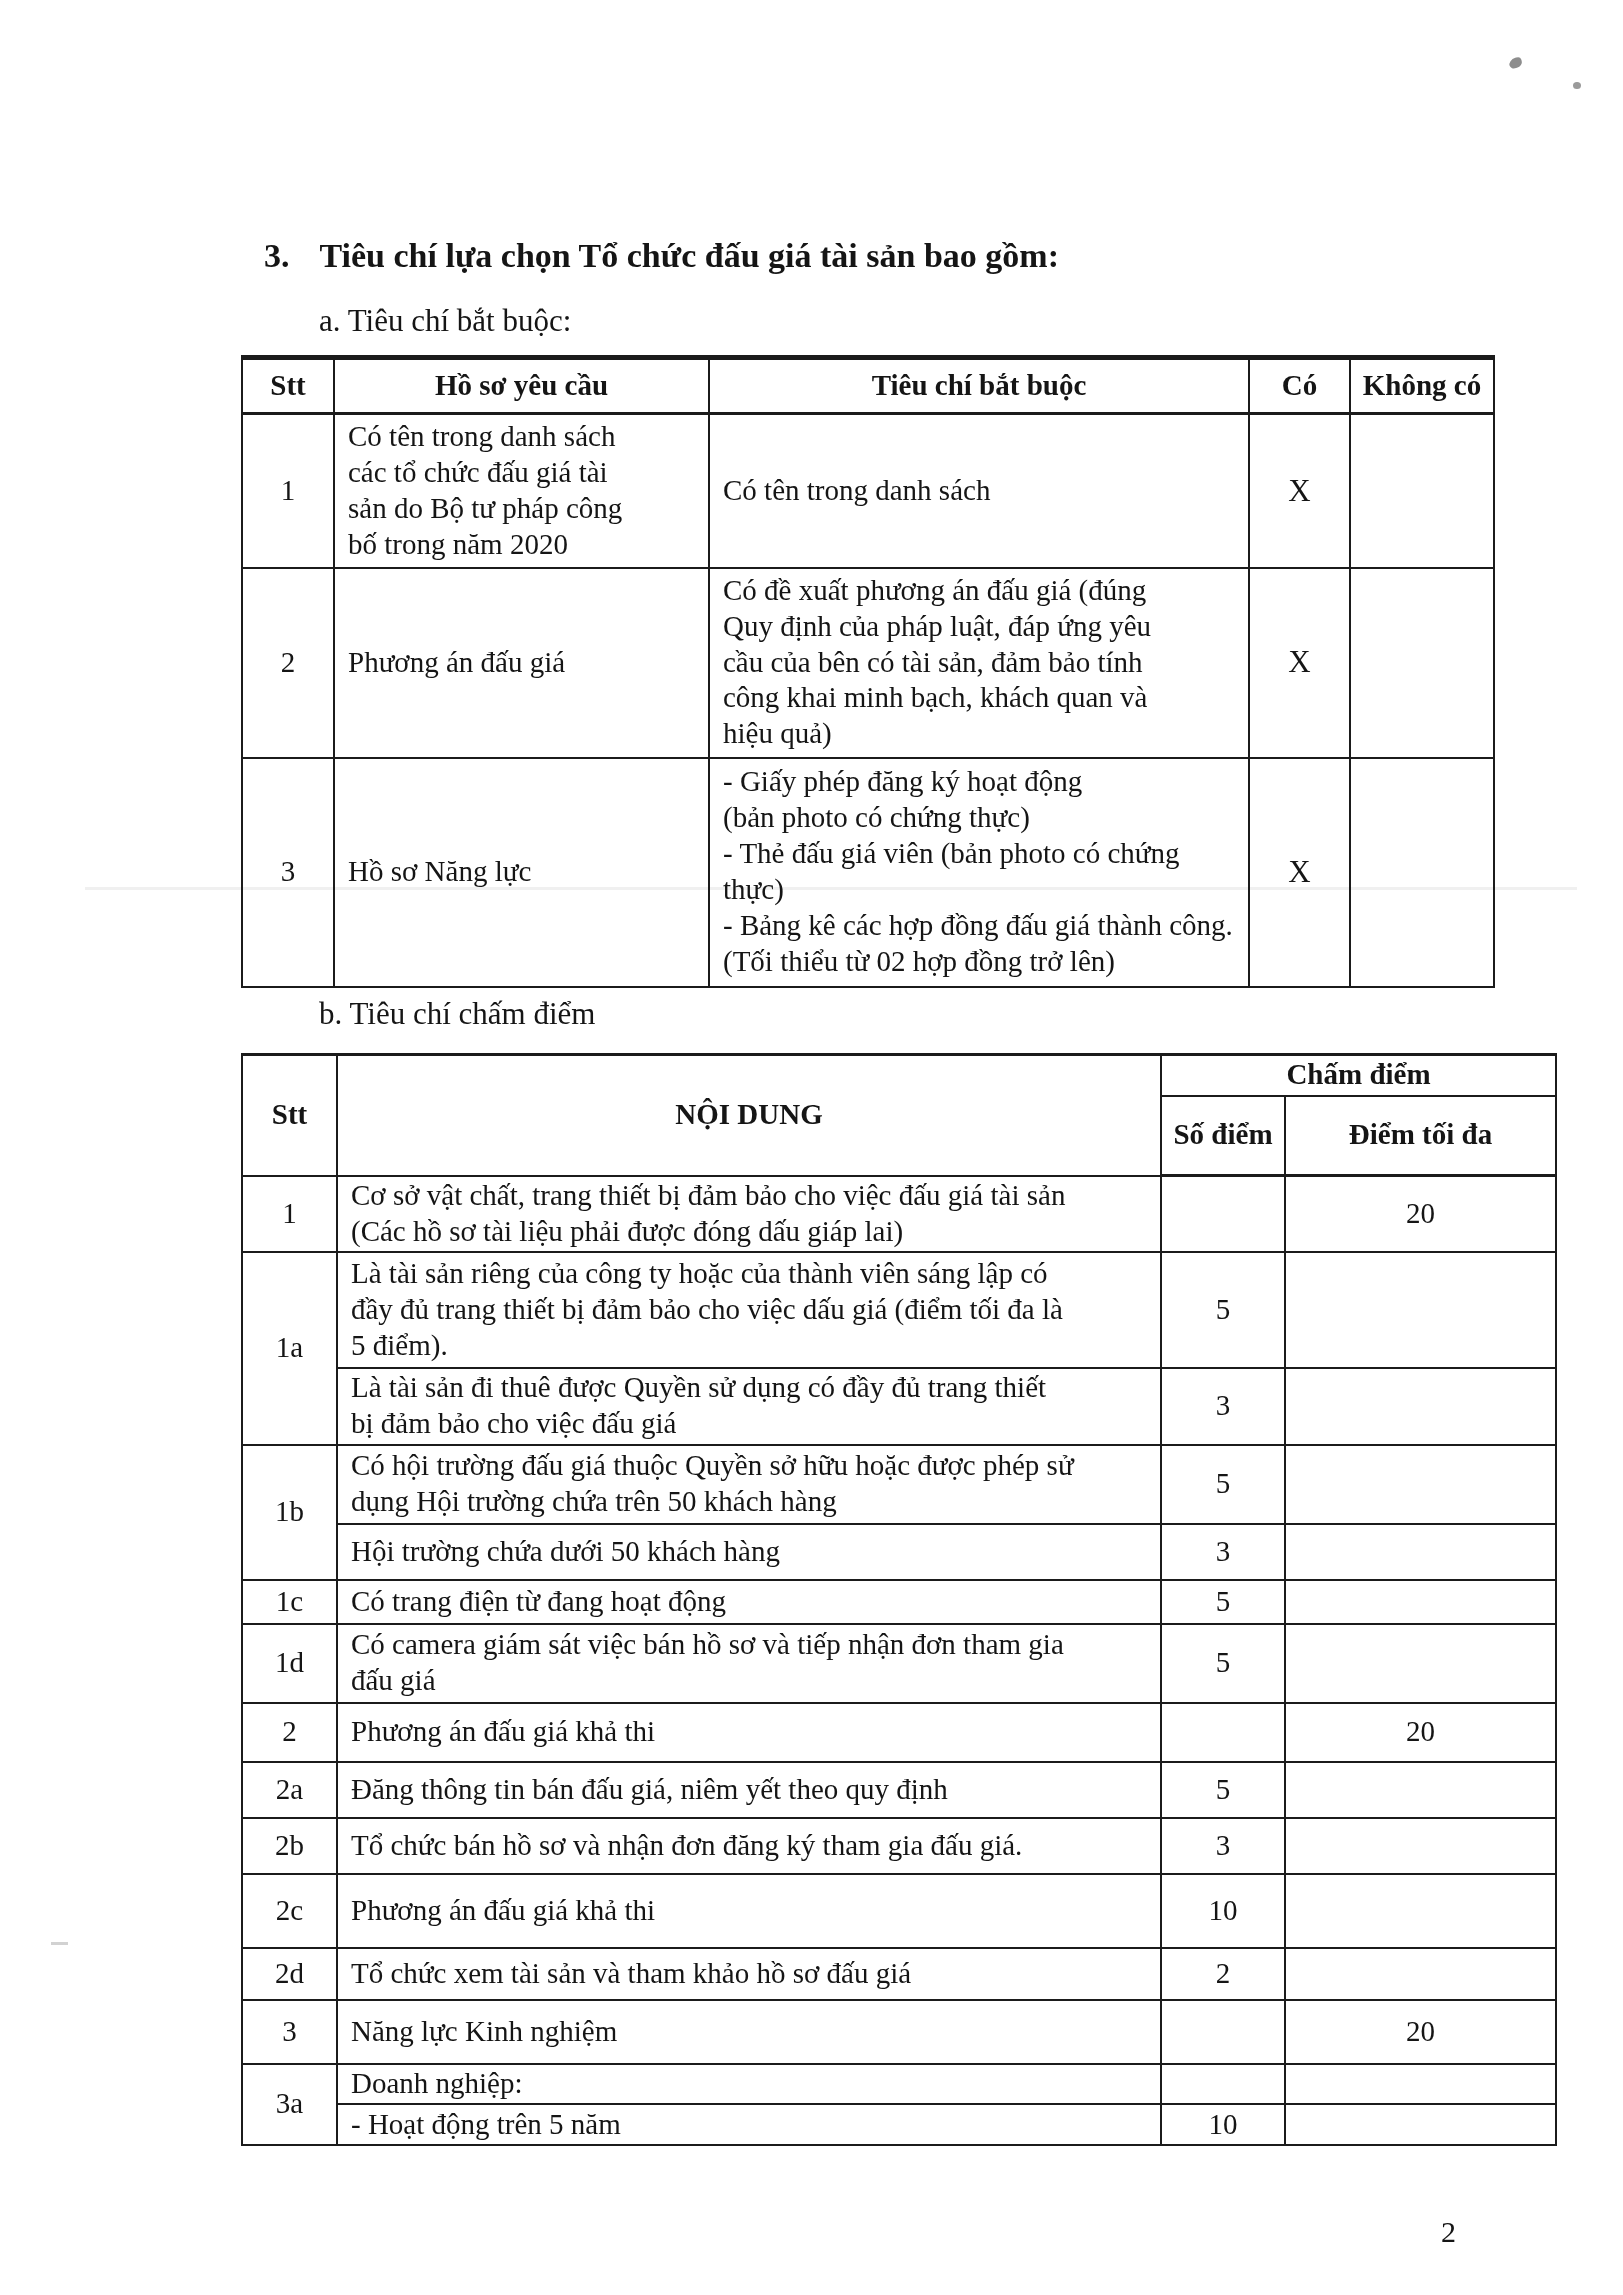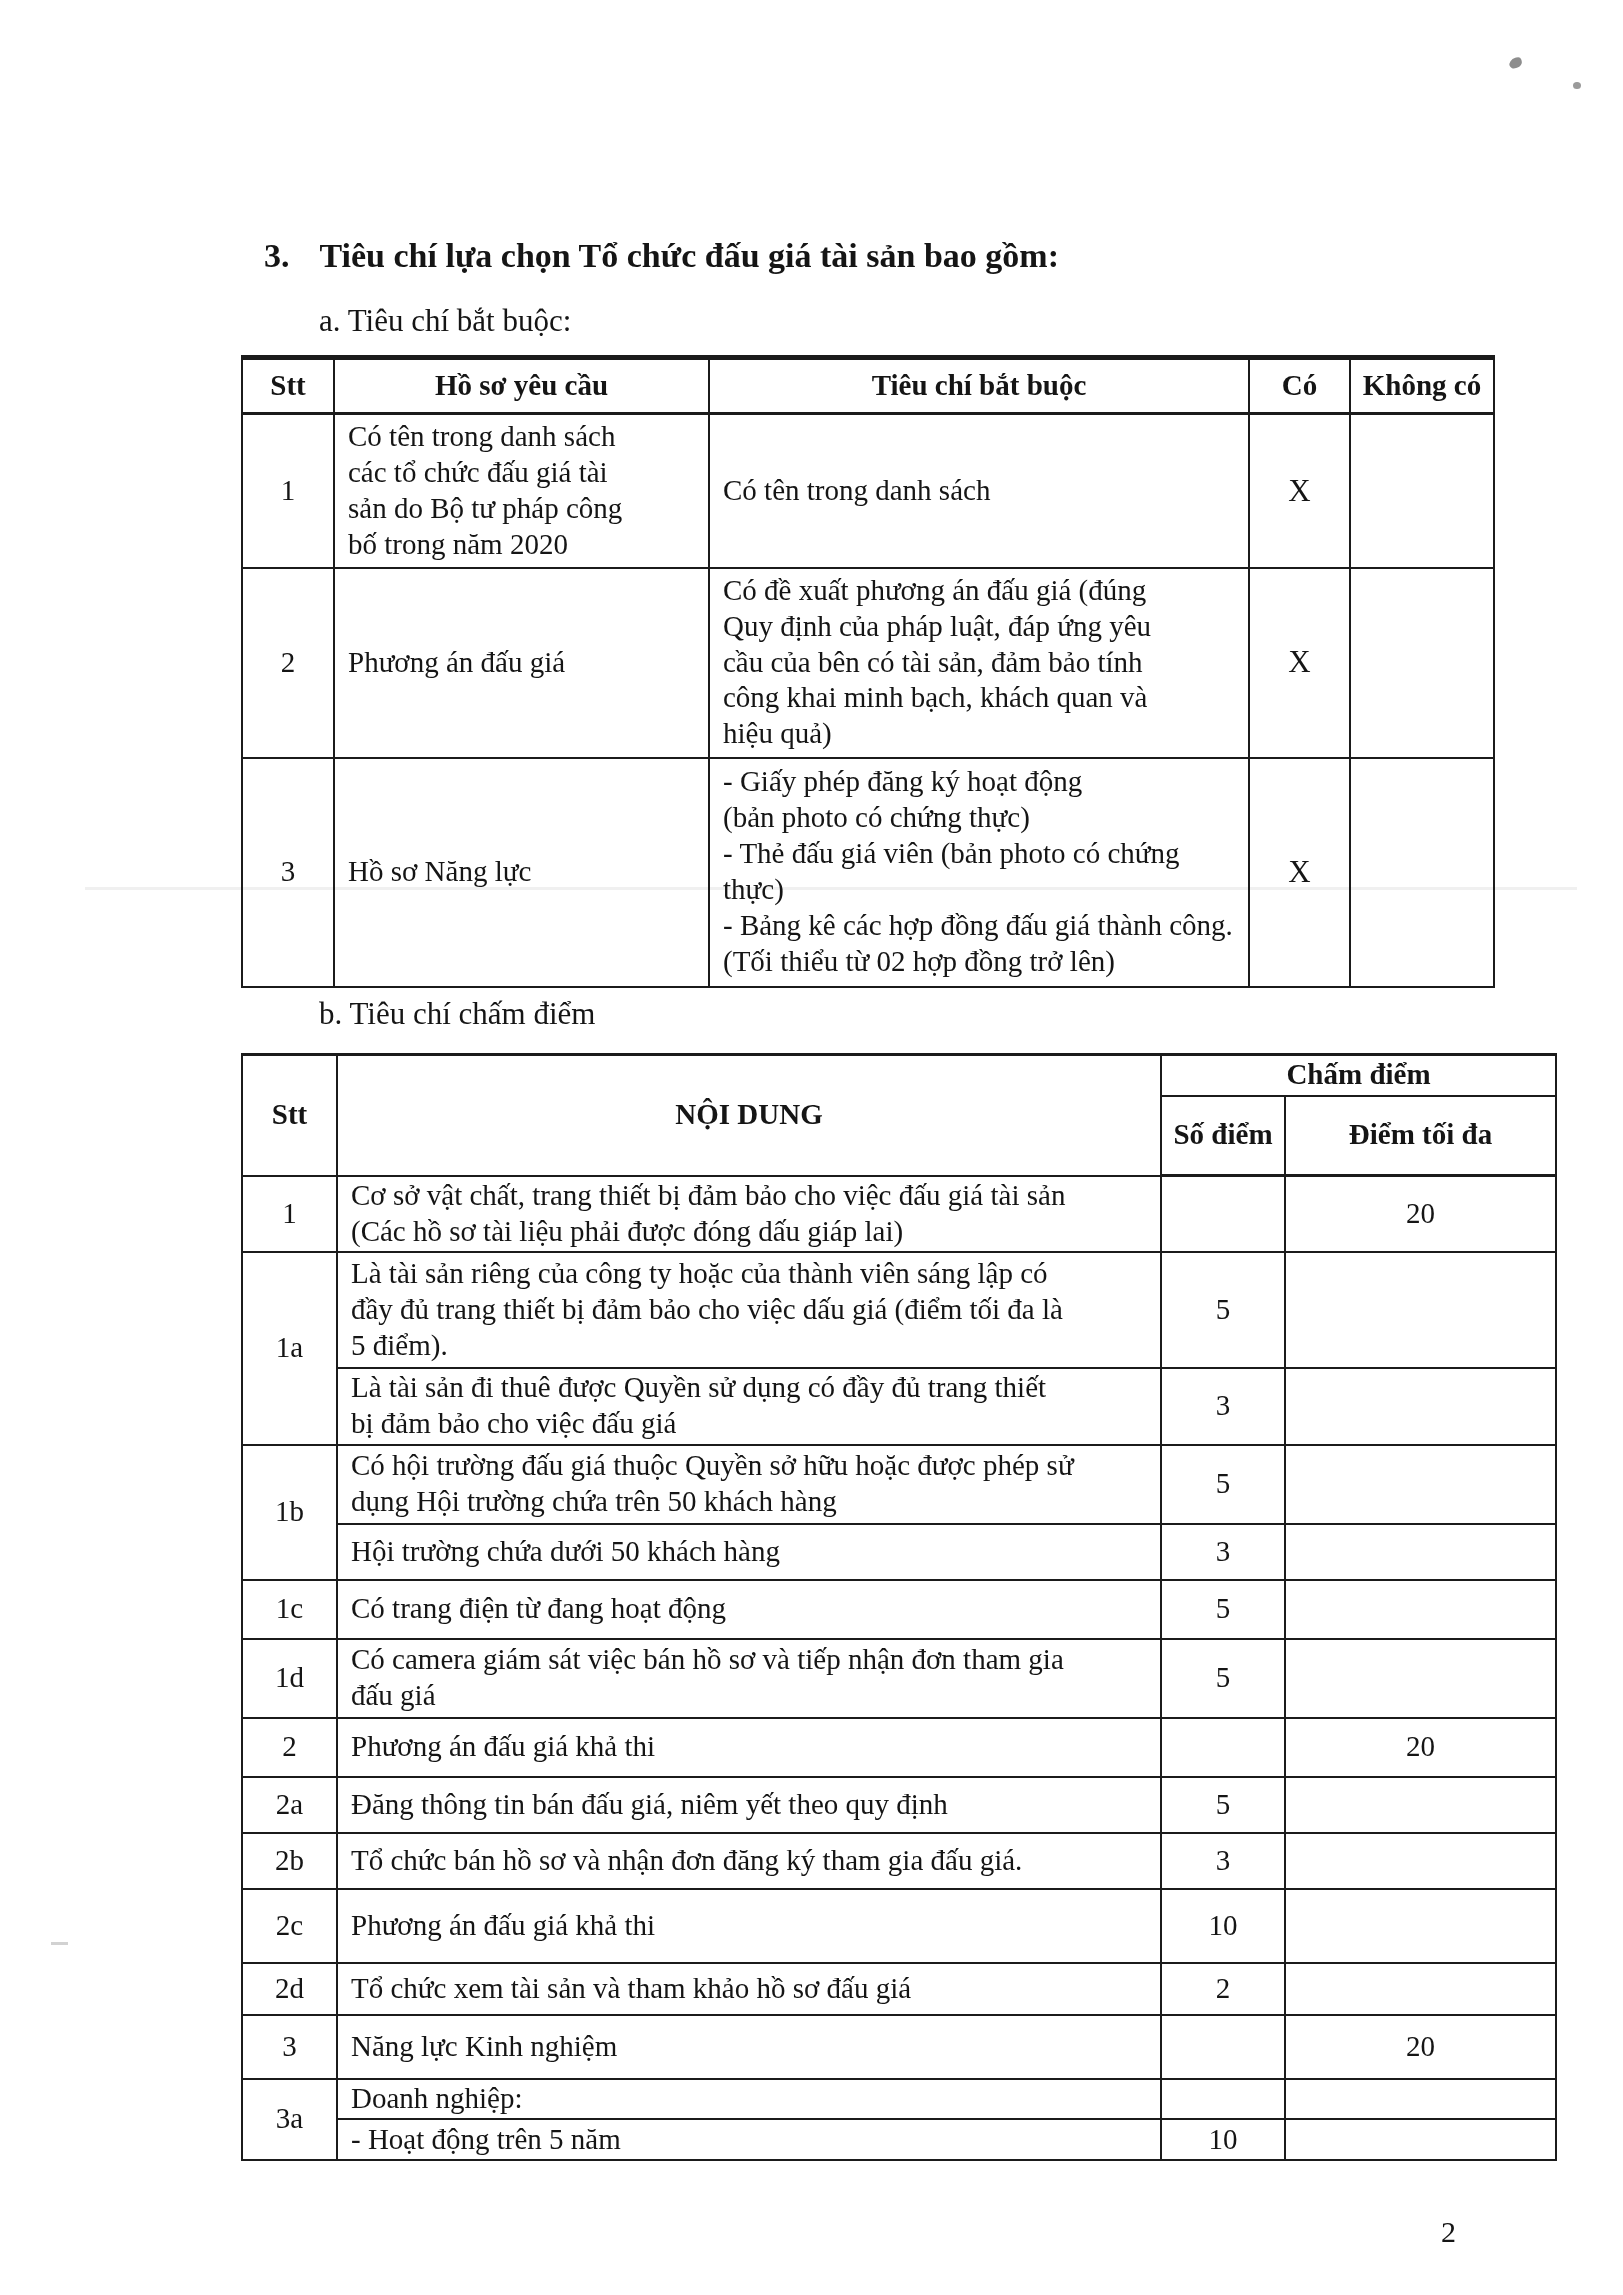--- a/index.html
+++ b/index.html
@@ -156,21 +156,21 @@
 dụng Hội trường chứa trên 50 khách hàng</td>
         <td class="c">5</td>
         <td class="c"></td>
       </tr>
       <tr style="height:56px">
         <td class="pre">Hội trường chứa dưới 50 khách hàng</td>
         <td class="c">3</td>
         <td class="c"></td>
       </tr>
 
-      <tr style="height:59px">
+      <tr style="height:44px">
         <td class="c">1c</td>
         <td class="pre">Có trang điện từ đang hoạt động</td>
         <td class="c">5</td>
         <td class="c"></td>
       </tr>
 
       <tr style="height:79px">
         <td class="c">1d</td>
         <td class="pre">Có camera giám sát việc bán hồ sơ và tiếp nhận đơn tham gia
 đấu giá</td>

